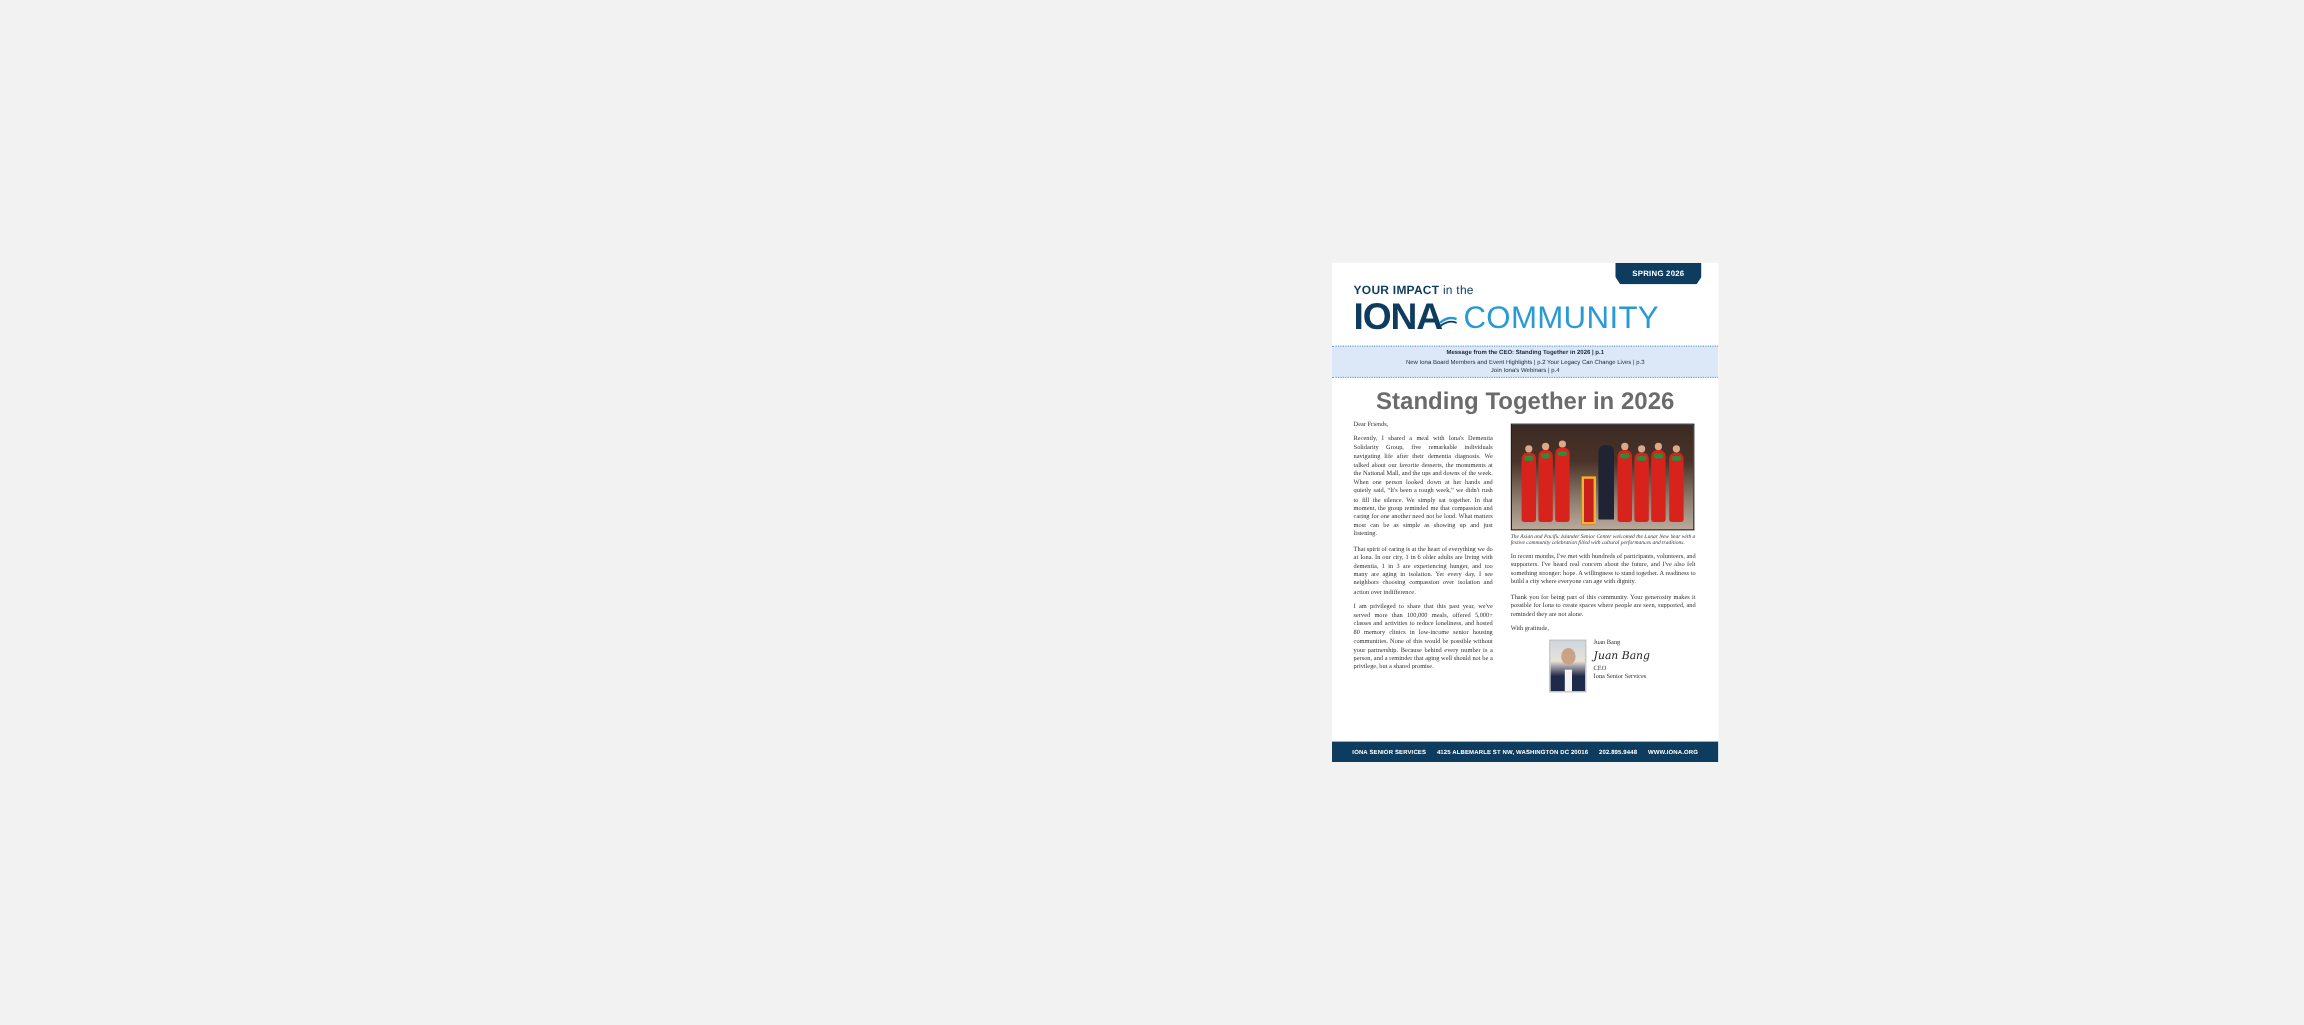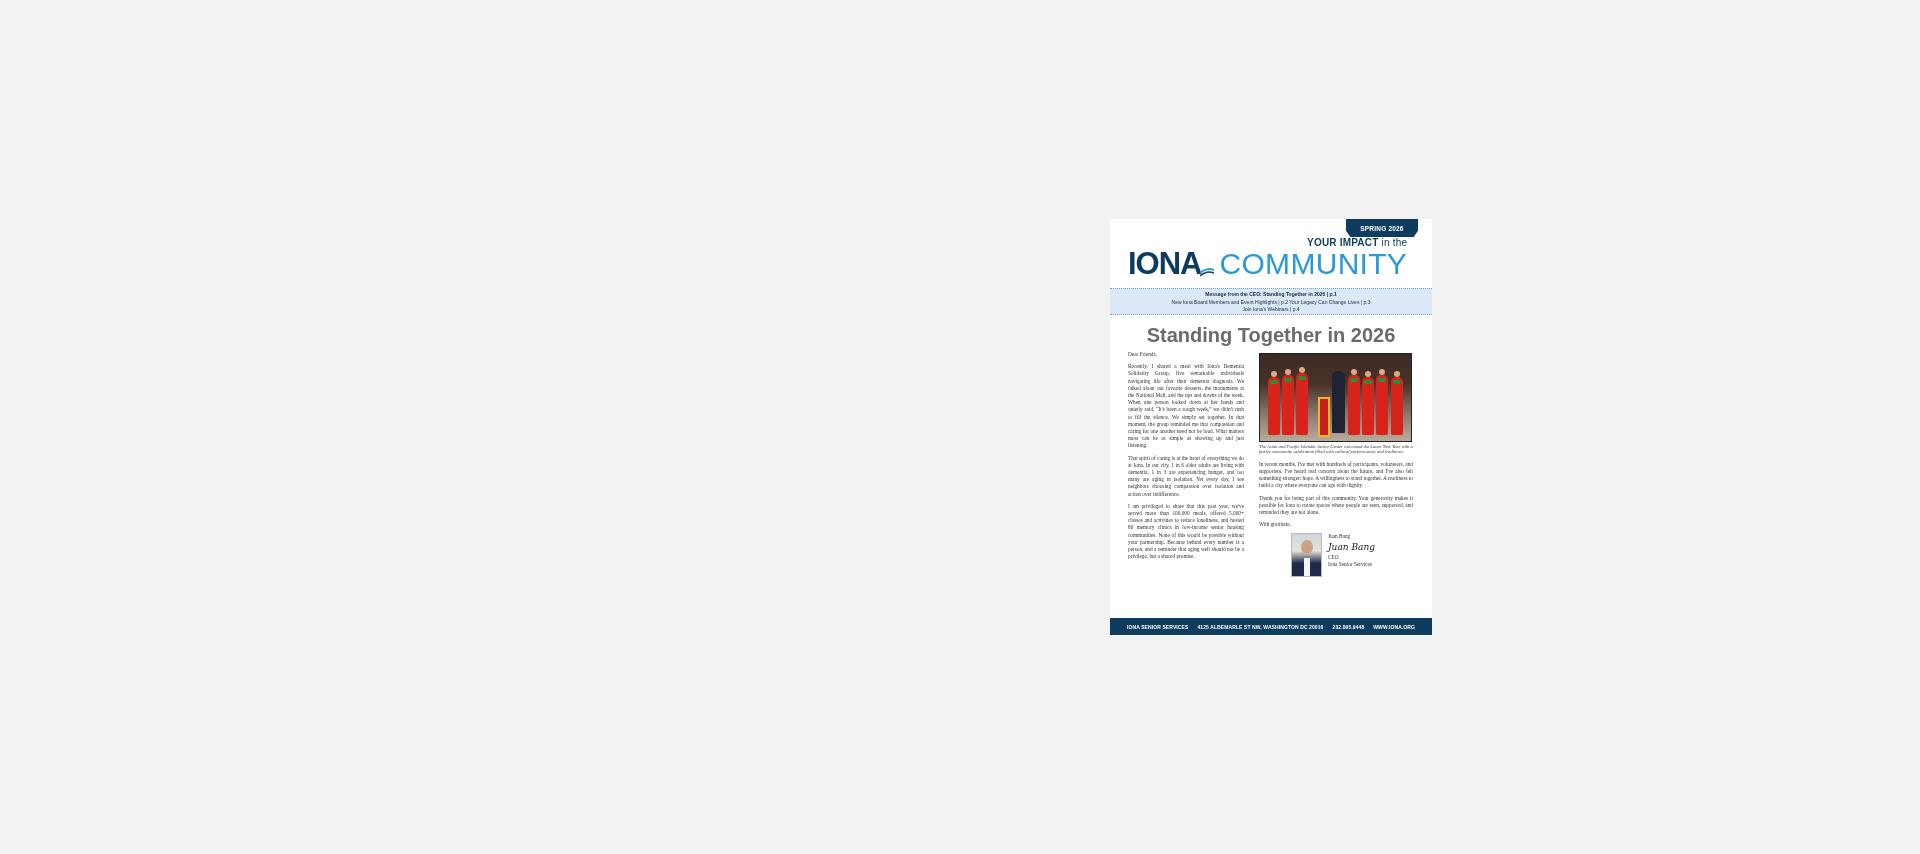--- a/index.html
+++ b/index.html
@@ -11,26 +11,26 @@
     position:absolute; left:1110px; top:219px; width:322px; height:416px;
     background:#ffffff; overflow:hidden;
   }
   .badge {
     position:absolute; right:14px; top:0; width:72px; height:18px;
     background:#0d3c5f; color:#fff; font-size:6.5px; font-weight:bold;
     display:flex; align-items:center; justify-content:center; letter-spacing:0.2px;
     clip-path:polygon(0 0,100% 0,100% 65%,94% 100%,6% 100%,0 65%);
   }
   .masthead { position:absolute; left:18px; top:18px; }
-  .impact-line { font-size:10px; color:#0d3c5f; font-weight:bold; letter-spacing:0.2px;text-align:right; }
+  .impact-line { font-size:10px; color:#0d3c5f; font-weight:bold; letter-spacing:0.2px; }
   .impact-line .light { font-weight:normal; }
-  .logo-row { display:flex; align-items:flex-end; margin-top:1px; }
+  .logo-row { display:flex; align-items:center; margin-top:1px; }
   .iona-word { font-size:31px; font-weight:bold; color:#0d3c5f; letter-spacing:-1px; line-height:30px; display:flex; align-items:flex-end; }
   .iona-swoosh { width:14px; height:22px; margin-left:-2px; margin-right:6px; }
-  .community-word { font-size:30px; color:#2a9ad6; line-height:30px; letter-spacing:0.3px; }
+  .community-word { font-size:26px; color:#2a9ad6; line-height:30px; letter-spacing:0.3px; }
   .toc {
     position:absolute; left:0; top:69px; width:322px; height:27px;
     background:#dce8f7; border-top:1px dotted #6aa8dc; border-bottom:1px dotted #6aa8dc;
     font-size:5px; color:#1a2a3a; text-align:center; line-height:7.5px; padding-top:2px; box-sizing:border-box;
   }
   .toc .line1 { font-weight:bold; }
   .title {
     position:absolute; left:0; top:105px; width:322px; text-align:center;
     font-size:20px; font-weight:bold; color:#6b6b6b;
   }

